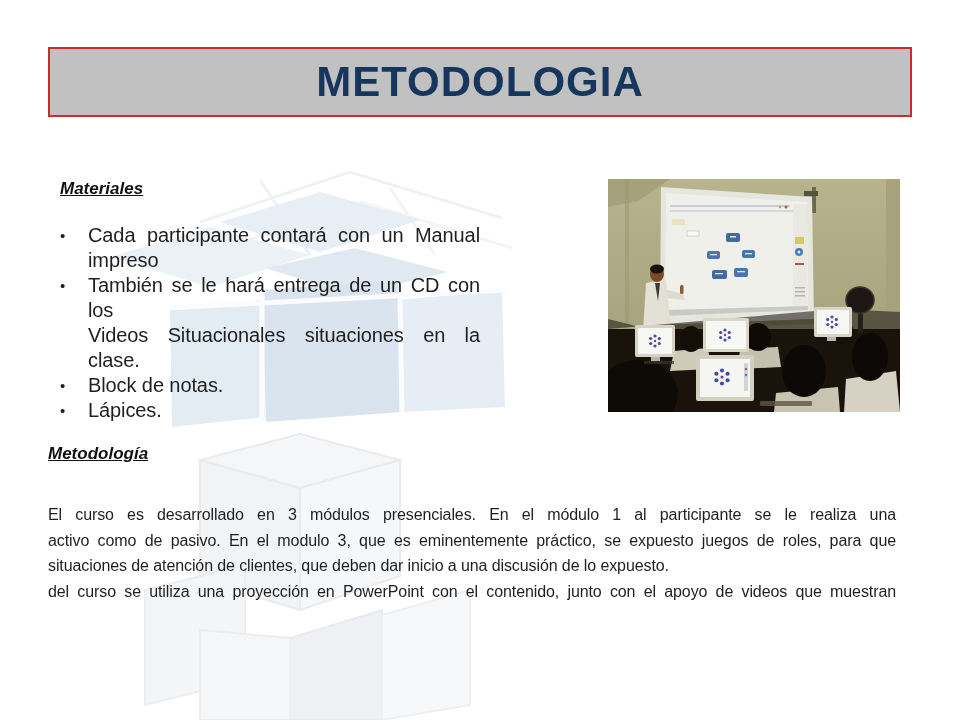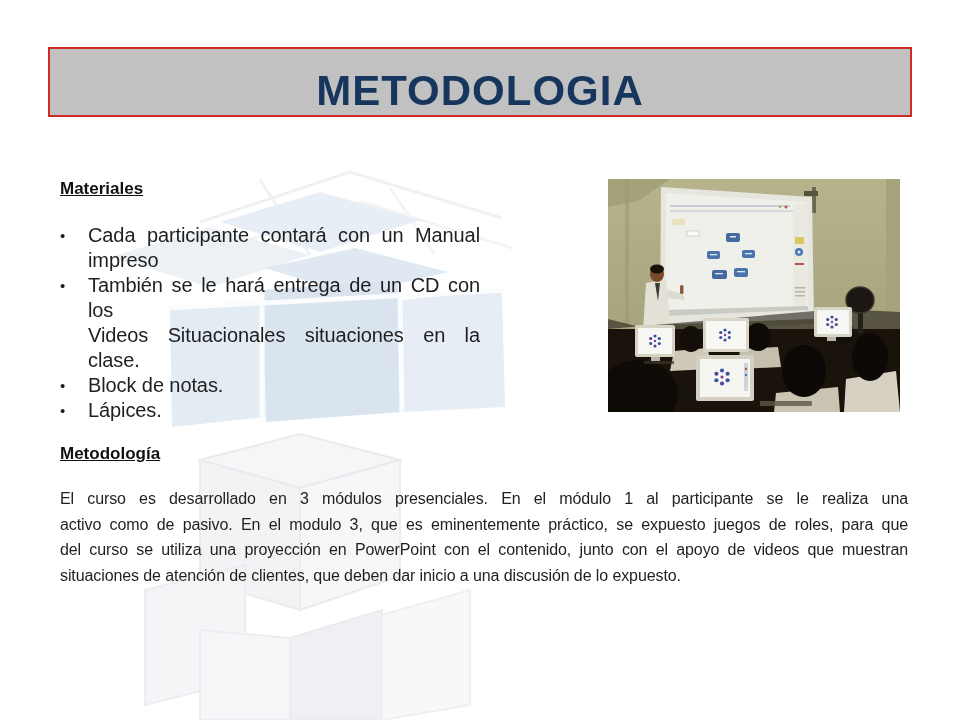--- a/index.html
+++ b/index.html
@@ -4,39 +4,39 @@
 <style>
   html,body { margin:0; padding:0; background:#ffffff; }
   .slide {
     position:relative; width:960px; height:720px; background:#ffffff;
     overflow:hidden; font-family:"Liberation Sans", sans-serif; color:#1f1f1f;
   }
   
   .title-bar {
     position:absolute; left:48px; top:47px; width:864px; height:70px;
     background:#c1c1c1; border:2px solid #cf2a27; box-sizing:border-box;
-    display:flex; align-items:flex-end; justify-content:center; z-index:2;
+    display:flex; align-items:center; justify-content:center; z-index:2;
   }
   .title-text {
     font-size:42px; font-weight:bold; color:#17365d; letter-spacing:1px;
   }
   
   .watermark { position:absolute; left:50px; top:160px; z-index:0; pointer-events:none; }
   
   .materials { position:absolute; left:60px; top:178px; width:420px; z-index:1; }
-  .methodology { position:absolute; left:60px; top:443px; width:848px; z-index:1; }
+  .methodology { position:absolute; left:48px; top:443px; width:848px; z-index:1; }
   .section-heading {
     font-size:17px; font-weight:bold; text-decoration:underline;
-    color:#111111; line-height:22px;
+    color:#111111; line-height:22px;font-style:italic;
   }
   .bullet-list { margin-top:23px; }
   .bullet-item { display:flex; }
   .bullet-marker { width:28px; flex:none; font-size:15px; line-height:25px; color:#1f1f1f; }
   .bullet-text { flex:1; font-size:20px; line-height:25px; letter-spacing:-0.1px; }
-  .paragraph { margin-top:21px; font-size:16px; line-height:25.5px; letter-spacing:-0.1px; }
+  .paragraph { margin-top:37px; font-size:16px; line-height:25.5px; letter-spacing:-0.1px; }
   .jline { text-align:justify; text-align-last:justify; white-space:normal; }
   .jline.last { text-align-last:left; }
   
   .photo {
     position:absolute; left:608px; top:179px; width:292px; height:233px; z-index:1;
   }
   .photo svg { display:block; }
 </style>
 </head>
 <body>
@@ -217,18 +217,18 @@
       <rect x="152" y="222" width="52" height="5" rx="1" fill="#5e5846" opacity="0.8"></rect>
       <rect x="36" y="182" width="30" height="3" fill="#3a3428" opacity="0.7"></rect>
     </svg>
   </div>
 
   <div class="methodology">
     <div class="section-heading">Metodología</div>
     <div class="paragraph">
         <div class="jline">El curso es desarrollado en 3 módulos presenciales. En el módulo 1 al participante se le realiza una</div>
         <div class="jline">activo como de pasivo. En el modulo 3, que es eminentemente práctico, se expuesto juegos de roles, para que</div>
+        <div class="jline last">situaciones de atención de clientes, que deben dar inicio a una discusión de lo expuesto.</div>
         <div class="jline">del curso se utiliza una proyección en PowerPoint con el contenido, junto con el apoyo de videos que muestran</div>
-        <div class="jline last">situaciones de atención de clientes, que deben dar inicio a una discusión de lo expuesto.</div>
       </div>
   </div>
 
 </div>
 
 </body></html>

